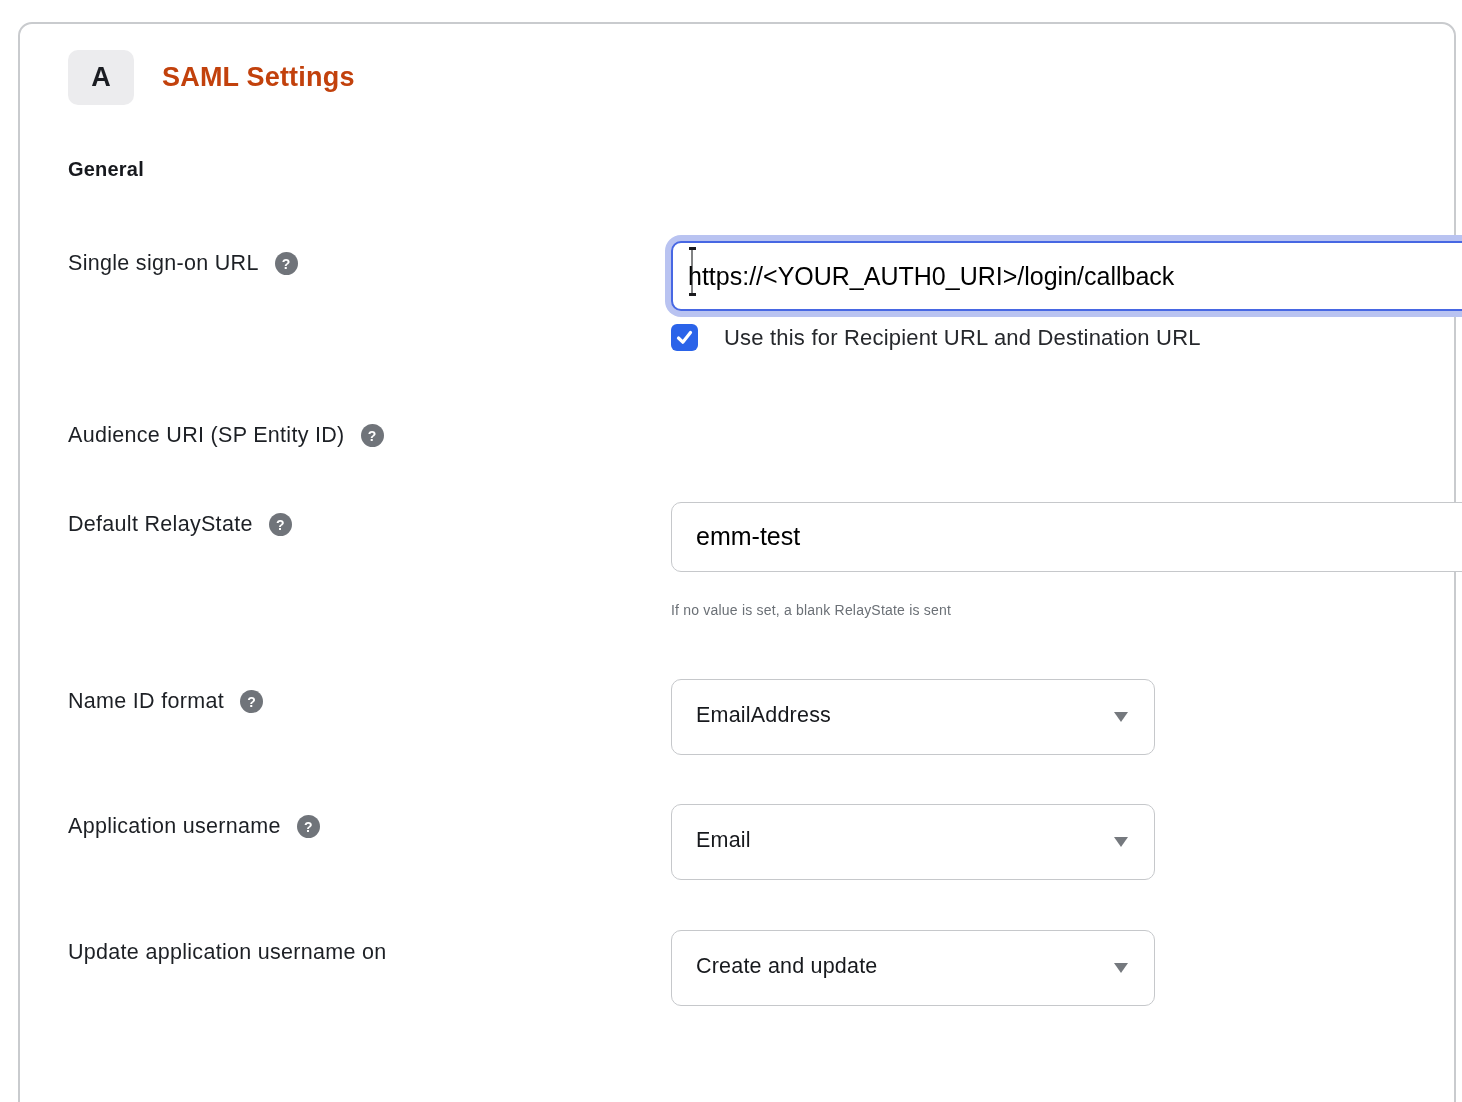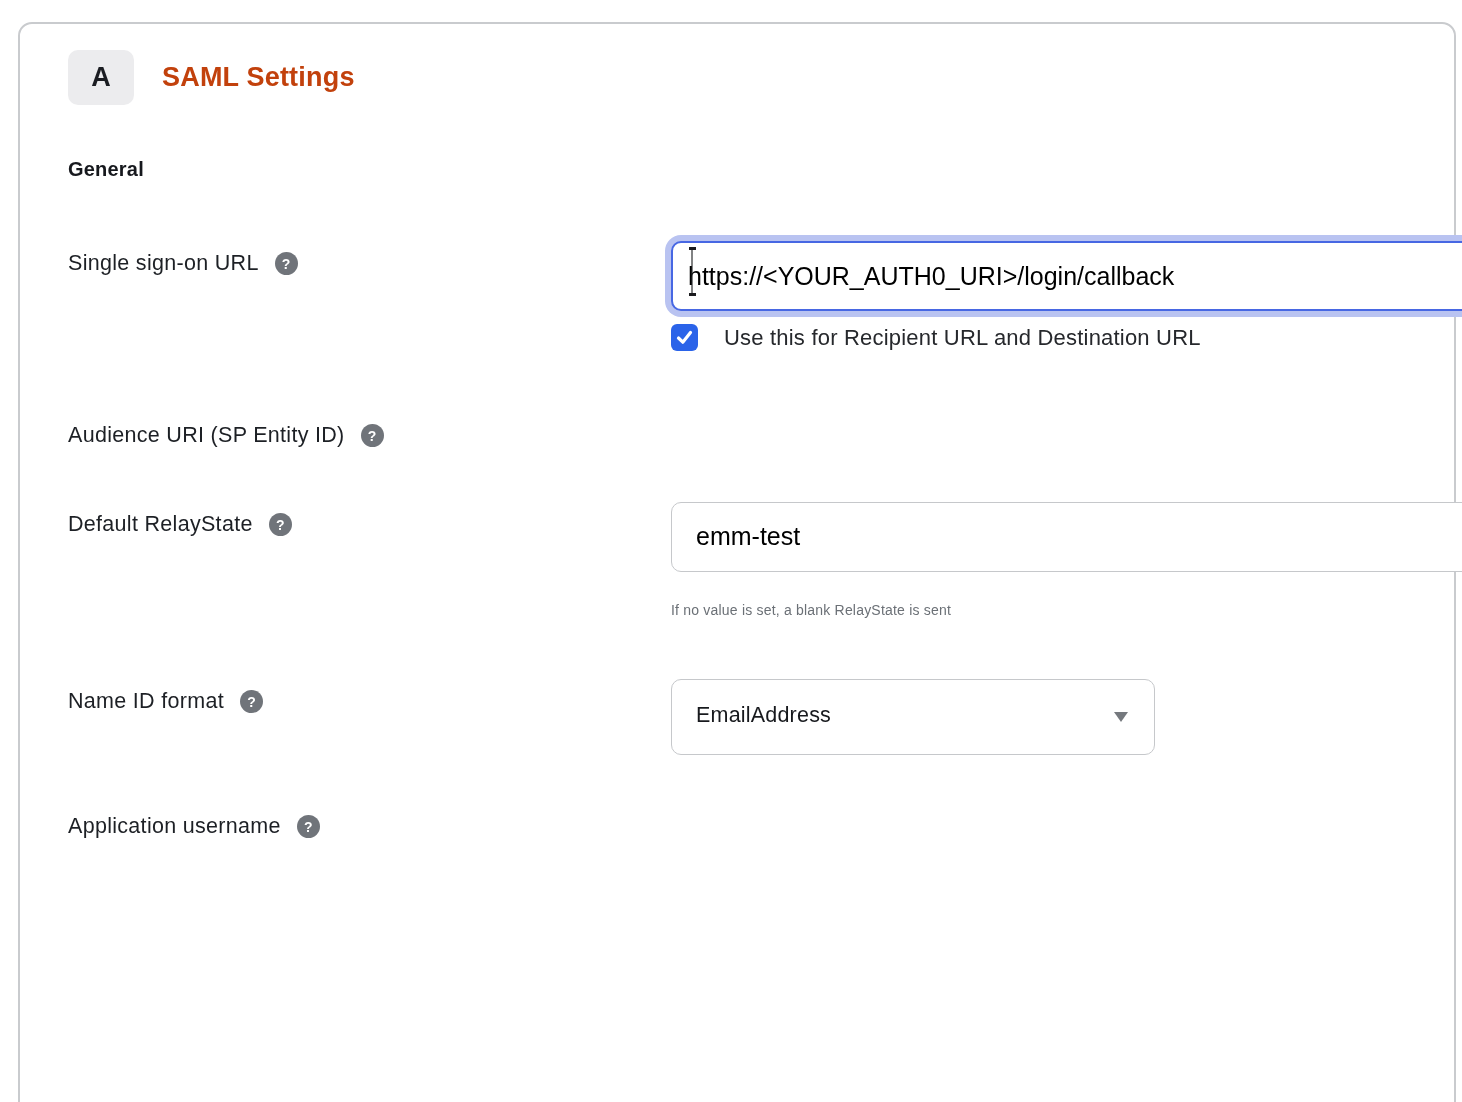--- a/index.html
+++ b/index.html
@@ -189,18 +189,35 @@
             <span class="select-arrow"></span>
           </div>
         </div>
       </div>
 
       <div class="form-row mb-r5">
         <div class="label-col">
           <span class="field-label">Application username</span>
           <span class="help-icon">?</span>
         </div>
-      </div>
-
+        <div class="control-col">
+          <div class="select-box">
+            <span>Email</span>
+            <span class="select-arrow"></span>
+          </div>
+        </div>
+      </div>
+
+      <div class="form-row">
+        <div class="label-col">
+          <span class="field-label">Update application username on</span>
+        </div>
+        <div class="control-col">
+          <div class="select-box">
+            <span>Create and update</span>
+            <span class="select-arrow"></span>
+          </div>
+        </div>
+      </div>
 
     </div>
   </div>
 </div>
 
 </body></html>

